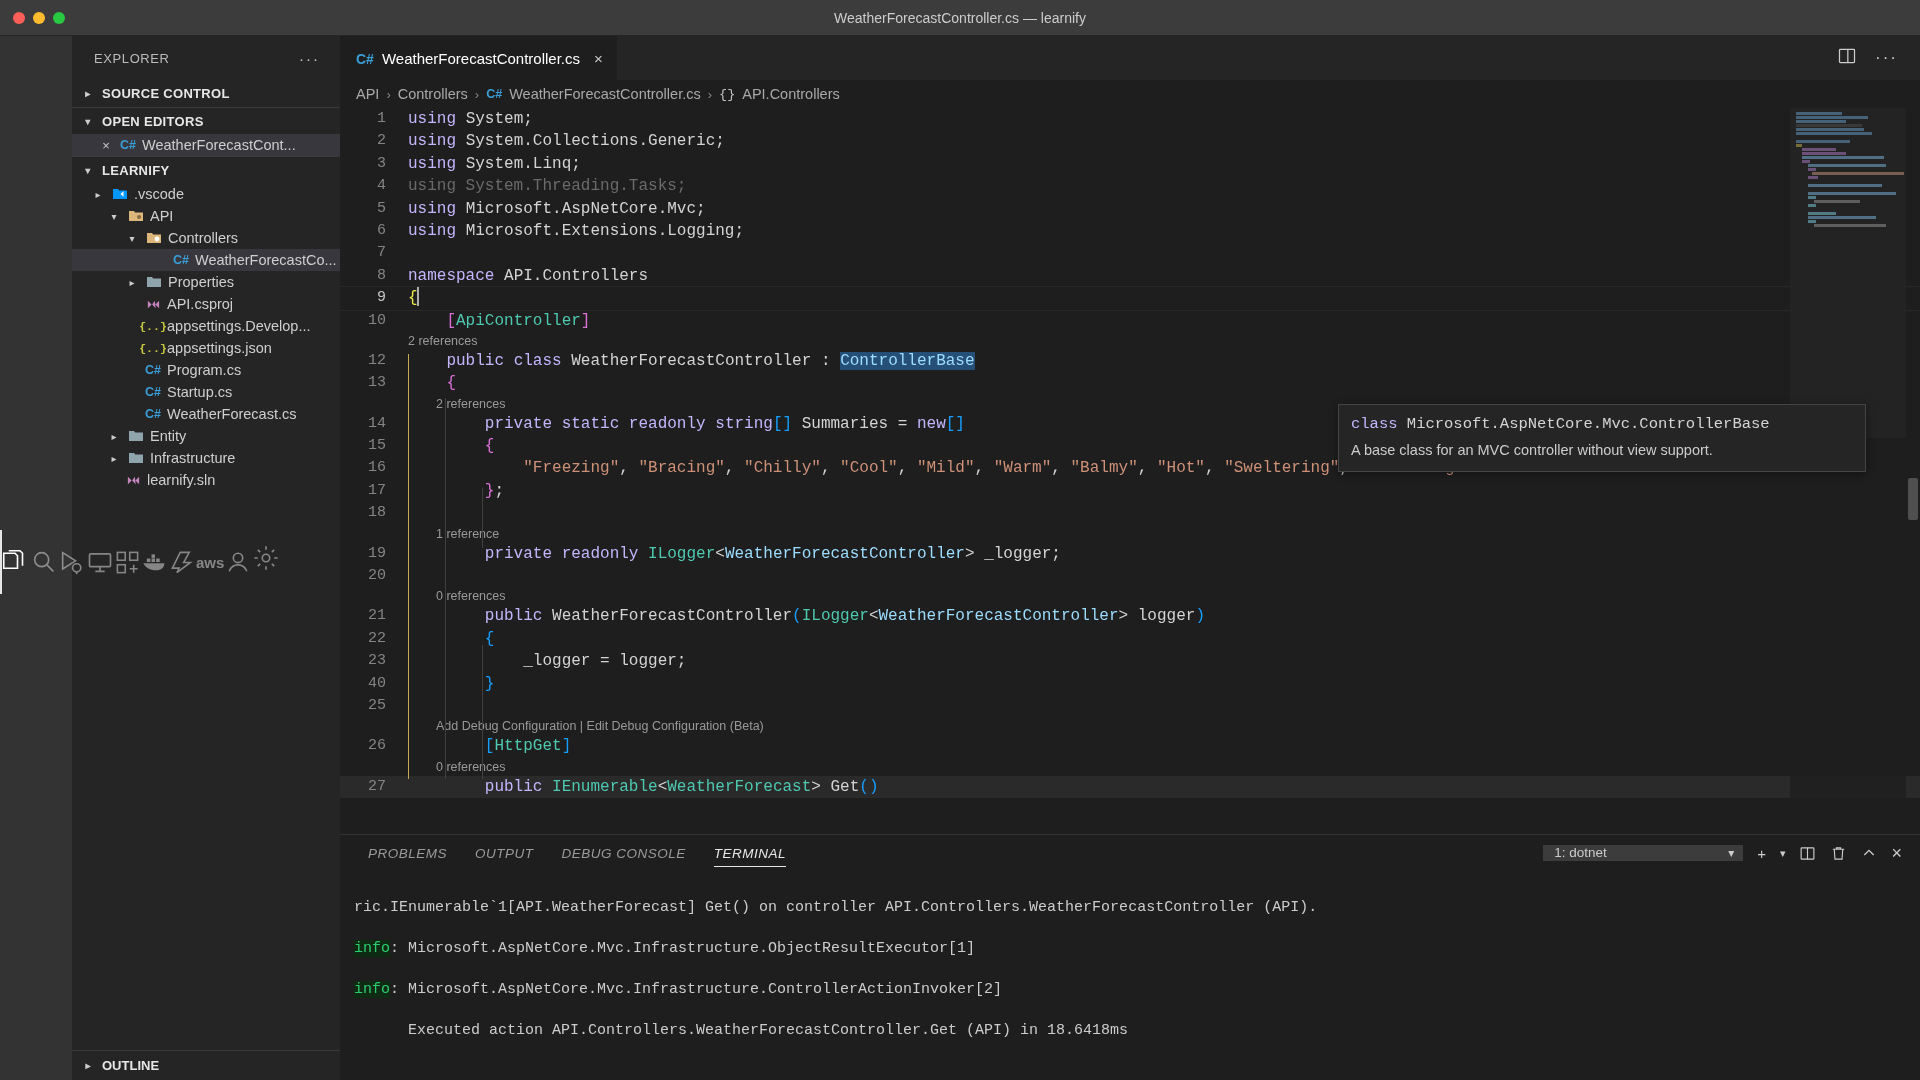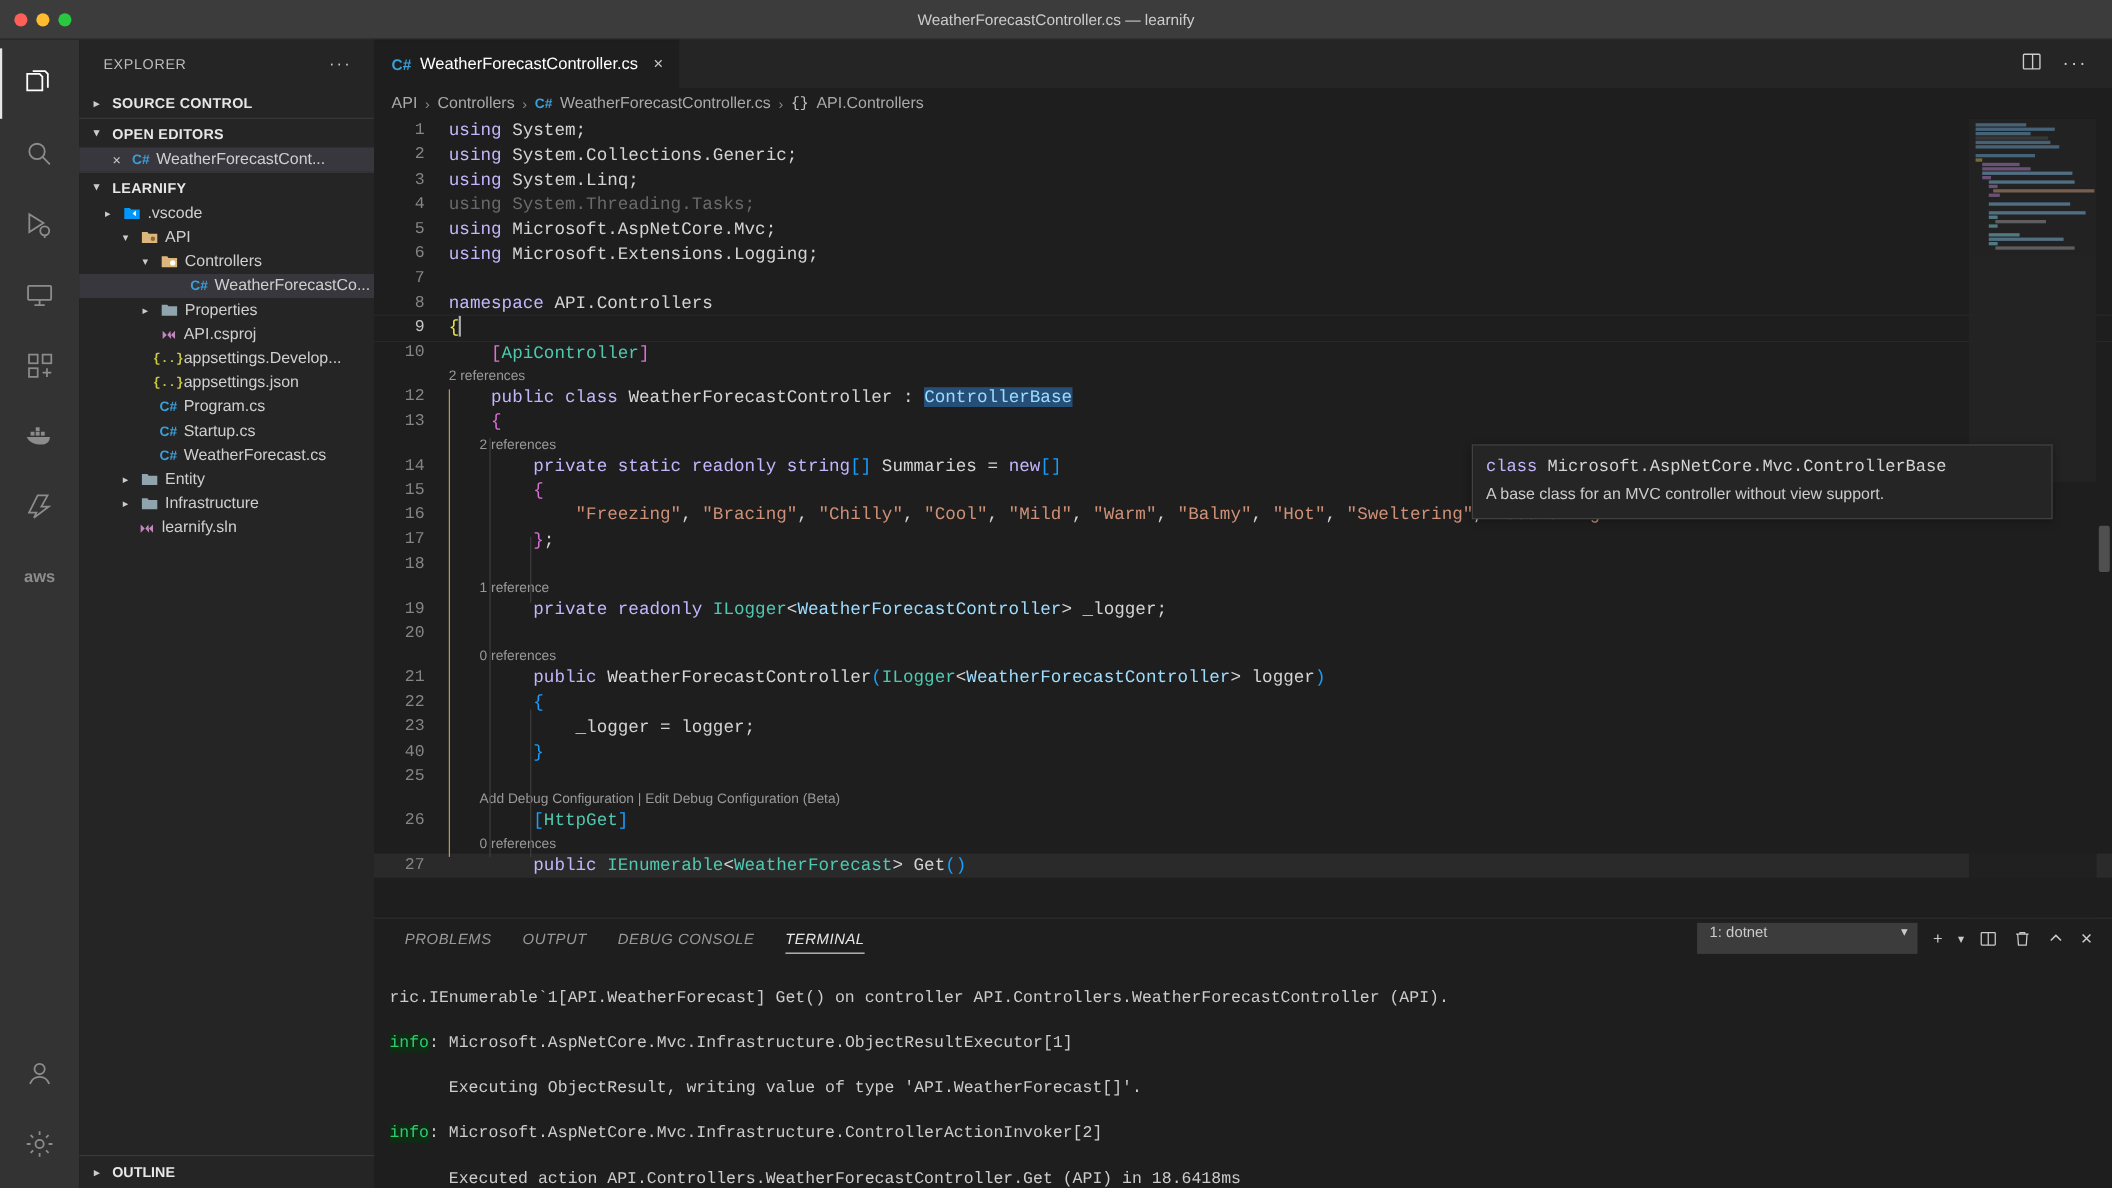--- a/index.html
+++ b/index.html
@@ -17,21 +17,21 @@
   .titletext{
     position:absolute; left:0; right:0; text-align:center; font-size:14px;
     color:#cccccc; pointer-events:none;
   }
 
   
   .body-wrap{ display:flex; height:1044px; }
 
   
   .activitybar{
-    width:72px; background:#333333; display:flex; flex-direction:column;
+    width:72px; background:#333333; display:flex; flex-direction:row;
     align-items:center; flex:none; padding-top:8px;
   }
   .abtn{
     width:72px; height:64px; display:flex; align-items:center; justify-content:center;
     opacity:.55; position:relative;
   }
   .abtn.active{ opacity:1; }
   .abtn.active:before{
     content:""; position:absolute; left:0; top:0; bottom:0; width:2px; background:#e7e7e7;
   }
@@ -169,21 +169,21 @@
     font-size:13.5px; letter-spacing:.5px; color:#9a9a9a; padding:0 14px; height:36px;
     display:flex; align-items:center; position:relative;font-style:italic;
   }
   .ptab.active{ color:#e7e7e7; }
   .ptab.active:after{
     content:""; position:absolute; left:14px; right:14px; bottom:4px; height:1px; background:#e7e7e7;
   }
   .panel-right{ margin-left:auto; display:flex; align-items:center; gap:14px; padding-right:18px;}
   .term-select{
     background:#3c3c3c; border:1px solid #3c3c3c; color:#cccccc; font-size:13.5px;
-    height:28px; width:200px; display:flex; align-items:flex-start; justify-content:space-between;
+    height:16px; width:200px; display:flex; align-items:flex-end; justify-content:space-between;
     padding:0 8px 0 10px;
   }
   .picon{ color:#cccccc; font-size:15px; display:inline-flex; align-items:center;}
   .term-body{
     flex:1; padding:6px 0 0 14px; font-family:"Liberation Mono",monospace;
     font-size:15px; line-height:20.5px; color:#cccccc; overflow:hidden; white-space:pre;
   }
   .info-badge{ background:#0f2b14; color:#2ecc71; }
 </style>
 </head>
@@ -614,21 +614,20 @@
                 <path d="M5 15l7-7 7 7"></path>
               </svg>
           </span>
           <span class="picon" style="font-size:18px;">×</span>
         </div>
       </div>
 
       <div class="term-body">
 <div><span>ric.IEnumerable`1[API.WeatherForecast] Get() on controller API.Controllers.WeatherForecastController (API).</span></div>
 <div><span class="info-badge">info</span><span>: Microsoft.AspNetCore.Mvc.Infrastructure.ObjectResultExecutor[1]</span></div>
-<div><span>      Executing ObjectResult, writing value of type 'API.WeatherForecast[]'.</span></div>
 <div><span class="info-badge">info</span><span>: Microsoft.AspNetCore.Mvc.Infrastructure.ControllerActionInvoker[2]</span></div>
 <div><span>      Executed action API.Controllers.WeatherForecastController.Get (API) in 18.6418ms</span></div>
 
 
 
 
 
       </div>
     </div>
   </div>

